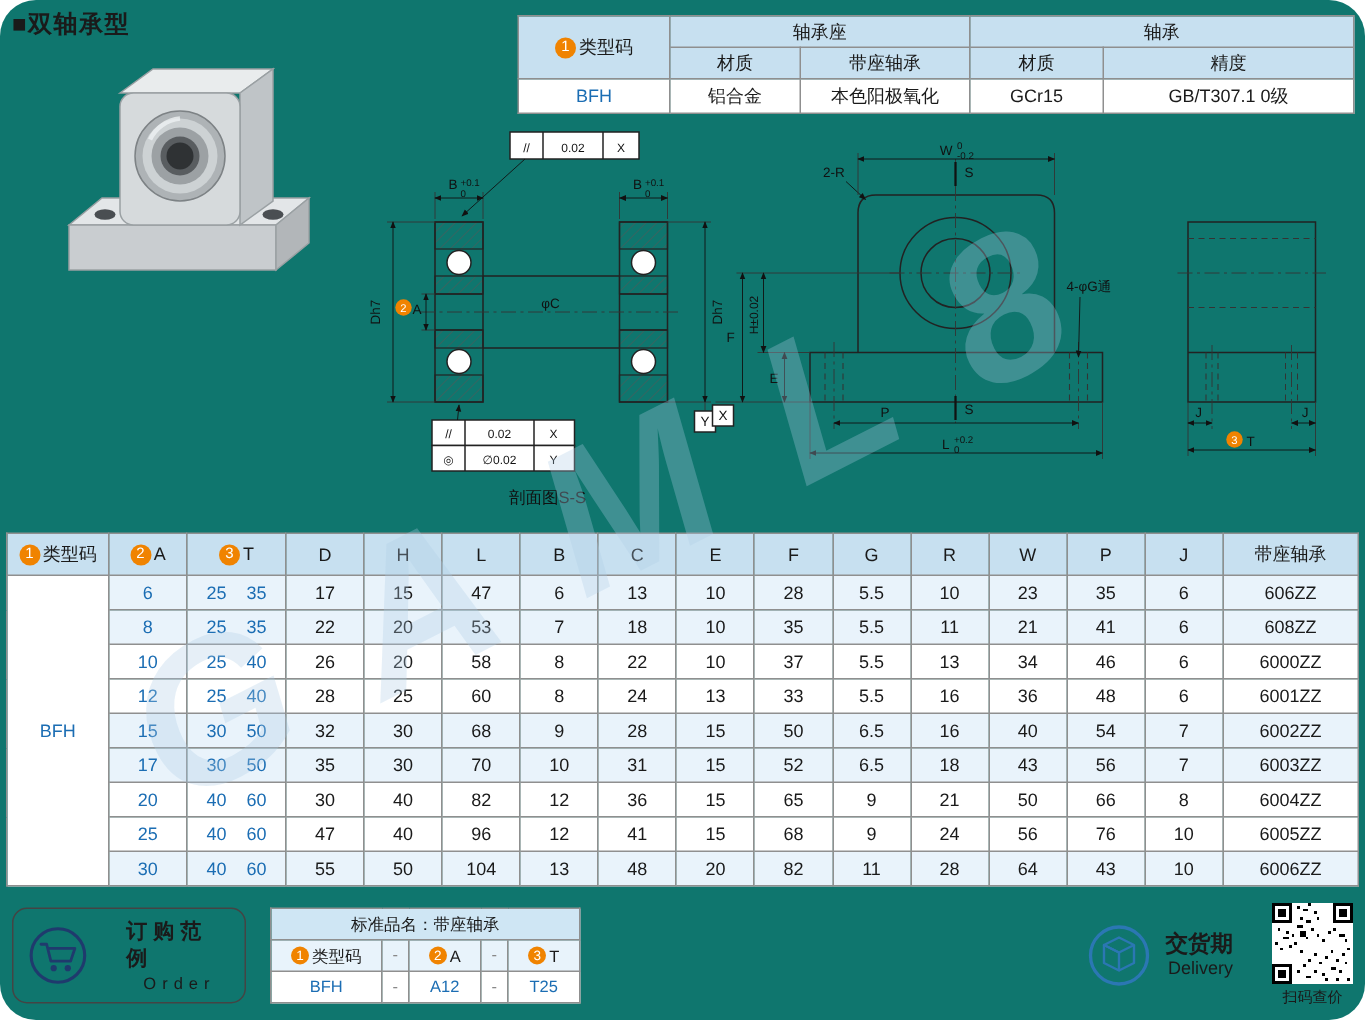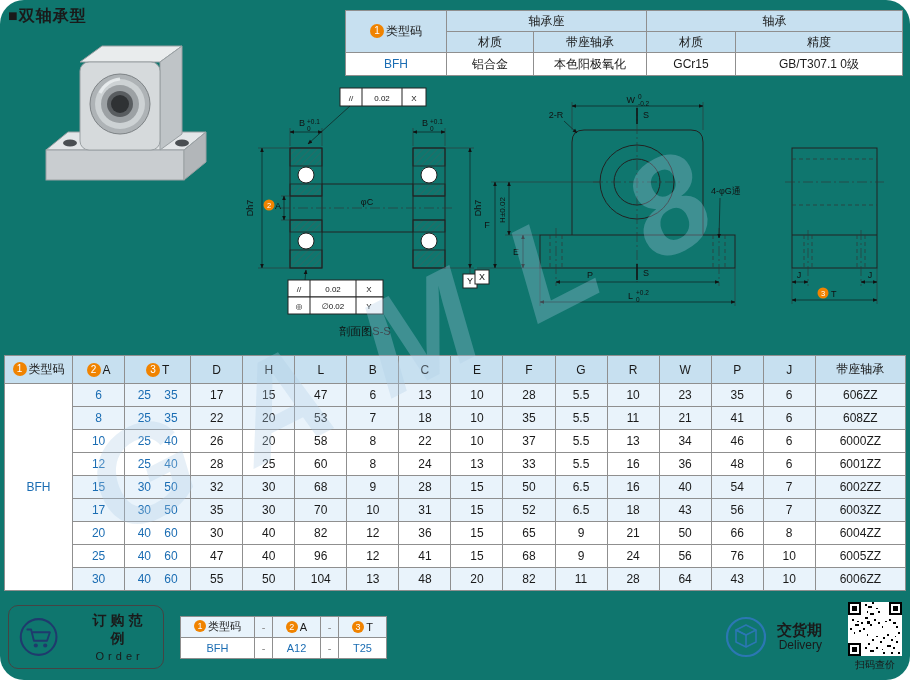--- a/index.html
+++ b/index.html
@@ -41,21 +41,21 @@
   .draw .dsh{fill:none;stroke:#333;stroke-width:.7;stroke-dasharray:4 3;}
   .draw .cl{fill:none;stroke:#333;stroke-width:.6;stroke-dasharray:10 3 2 3;}
   .draw .hf{fill:url(#hatch);stroke:#222;stroke-width:.8;}
   .draw .ball{fill:#fff;stroke:#222;stroke-width:1;}
   .draw .hl{stroke:#555;stroke-width:.7;}
   .draw .oc{fill:#f08300;stroke:none;}
   .draw .ocn{fill:#fff;font-size:7.5px;}
   
   .bottom{position:absolute;left:8px;right:8px;top:600px;height:74px;display:flex;align-items:center;z-index:2;}
   .order-box{width:156px;height:64px;border:1.5px solid #444;border-radius:10px;display:flex;
-    align-items:center;gap:24px;padding:0 8px;box-sizing:border-box;text-align:center;}
+    align-items:center;gap:24px;padding:0 8px;box-sizing:border-box;}
   .order-text{display:flex;flex-direction:column;align-items:center;}
   .order-cn{font-size:14px;font-weight:bold;letter-spacing:4px;}
   .order-en{font-size:11px;letter-spacing:4px;margin-top:2px;}
   .std-table{border-collapse:collapse;margin-left:16px;}
   .std-table th,.std-table td{border:1px solid #8f8f8f;font-size:11px;font-weight:normal;
     text-align:center;padding:0;height:20px;}
   .std-table th{background:#cfe6f4;}
   .std-cols td{background:#e8f3fb;}
   .std-vals td{background:#fff;}
   .dash{color:#888;}
@@ -514,20 +514,23 @@
 
     <table class="std-table">
       <colgroup>
         <col style="width:74px">
           <col style="width:18px">
           <col style="width:48px">
           <col style="width:18px">
           <col style="width:48px">
       </colgroup>
       <tbody>
+          <tr>
+        <th colspan="5">标准品名：带座轴承</th>
+      </tr>
       <tr class="std-cols">
         <td><span class="numcircle sm">1</span><span>类型码</span></td>
         <td class="dash">-</td>
         <td><span class="numcircle sm">2</span><span>A</span></td>
         <td class="dash">-</td>
         <td><span class="numcircle sm">3</span><span>T</span></td>
       </tr>
       <tr class="std-vals">
         <td class="blue">BFH</td>
         <td class="dash">-</td>

